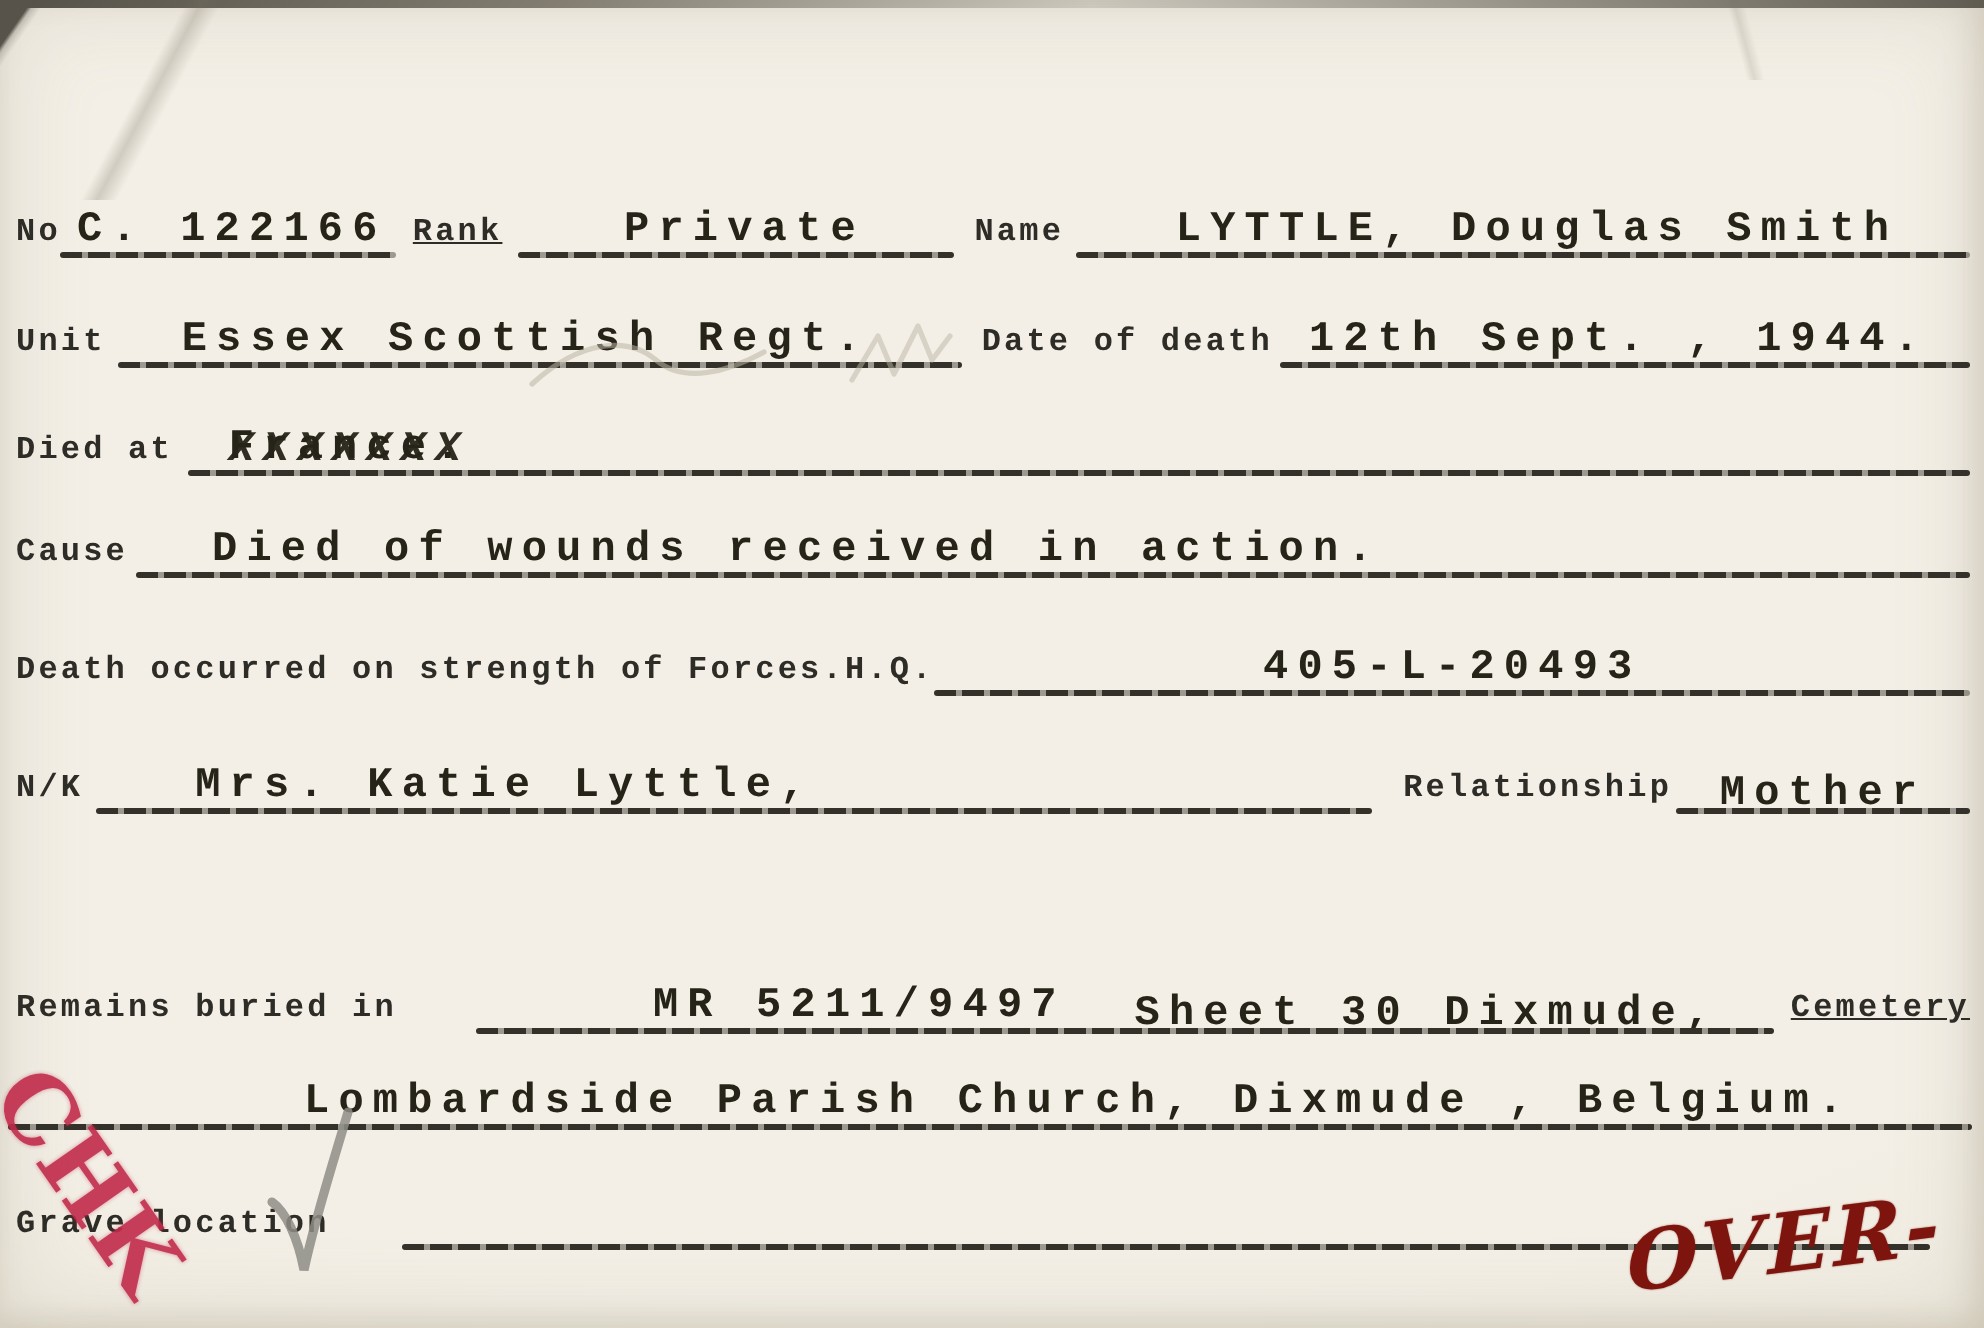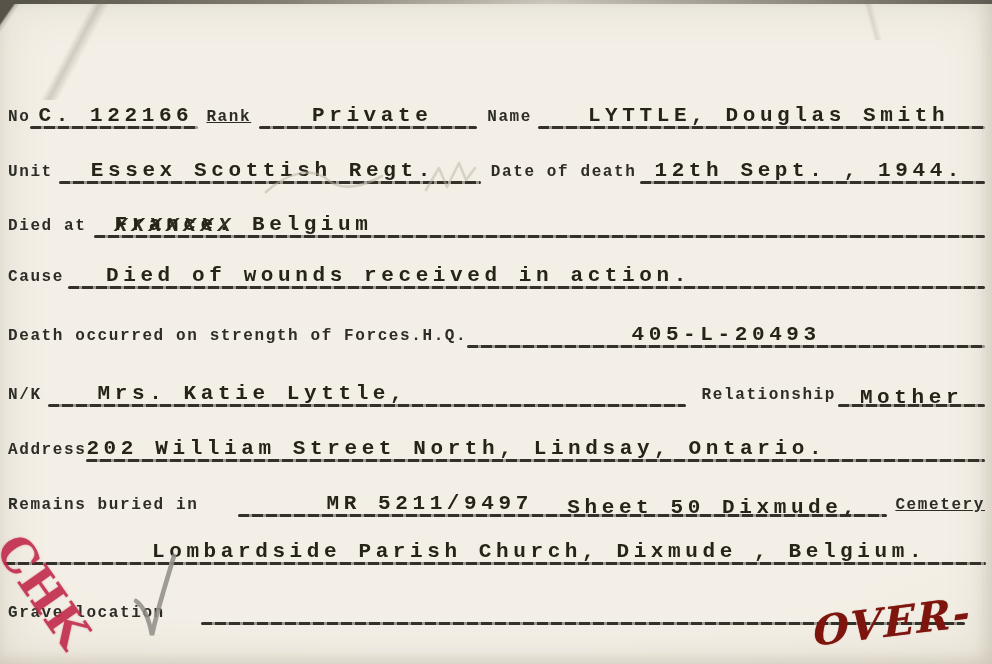--- a/index.html
+++ b/index.html
@@ -82,49 +82,45 @@
 
   <div class="row" style="top:131px;">
     <span class="lab">Unit</span>
     <span class="u fixed" style="flex-basis:390px;padding-left:32px;margin-left:6px;"><span class="val">Essex Scottish Regt.</span></span>
     <span class="lab" style="padding:0 4px 0 10px;">Date of death</span>
     <span class="u" style="padding-left:14px;"><span class="val">12th Sept. , 1944.</span></span>
   </div>
 
   <div class="row" style="top:185px;">
     <span class="lab">Died at</span>
-    <span class="u" style="padding-left:20px;margin-left:8px;"><span class="overstrike"><span class="val">France.</span><span class="xover val">XXXXXXX</span></span><span class="val"> </span><span class="val">Belgium</span></span>
+    <span class="u" style="padding-left:20px;margin-left:8px;"><span class="overstrike"><span class="val">France.</span><span class="xover val">XXXXXXX</span></span><span class="val"> </span></span>
   </div>
 
   <div class="row" style="top:236px;">
     <span class="lab">Cause</span>
     <span class="u" style="padding-left:38px;margin-left:4px;"><span class="val">Died of wounds received in action.</span></span>
   </div>
 
   <div class="row" style="top:295px;">
     <span class="lab">Death occurred on strength of Forces.H.Q.</span>
     <span class="u center"><span class="val">405-L-20493</span></span>
   </div>
 
   <div class="row" style="top:354px;">
     <span class="lab">N/K</span>
     <span class="u fixed" style="flex-basis:588px;padding-left:50px;margin-left:6px;"><span class="val">Mrs. Katie Lyttle,</span></span>
     <span class="lab" style="padding:0 2px 0 16px;">Relationship</span>
     <span class="u center"><span class="val low">Mother</span></span>
   </div>
 
-  <div class="row" style="top:409px;">
-    <span class="lab">Address</span>
-    <span class="u"><span class="val">202 William Street North, Lindsay, Ontario.</span></span>
-  </div>
 
   <div class="row" style="top:464px;">
     <span class="lab">Remains buried in</span>
     <span class="sp" style="flex-basis:40px;"></span>
-    <span class="u" style="padding-left:88px;"><span class="val">MR 5211/9497</span><span class="val">  </span><span class="val low">Sheet 50 Dixmude,</span></span>
+    <span class="u" style="padding-left:88px;"><span class="val">MR 5211/9497</span><span class="val">  </span><span class="val low">Sheet 30 Dixmude,</span></span>
     <span class="lab" style="padding-left:8px;text-decoration:underline;">Cemetery</span>
   </div>
 
   <div class="row" style="top:512px;left:4px;right:6px;">
     <span class="u" style="padding-left:148px;"><span class="val">Lombardside Parish Church, Dixmude , Belgium.</span></span>
   </div>
 
   <div class="row" style="top:572px;">
     <span class="lab">Grave location</span>
     <span class="sp" style="flex-basis:36px;"></span>

